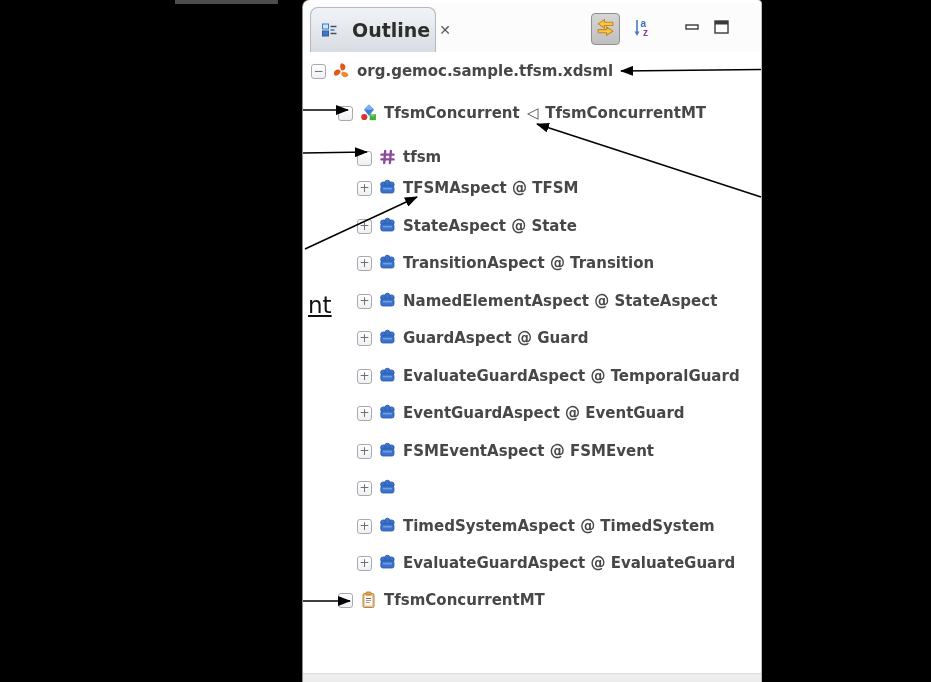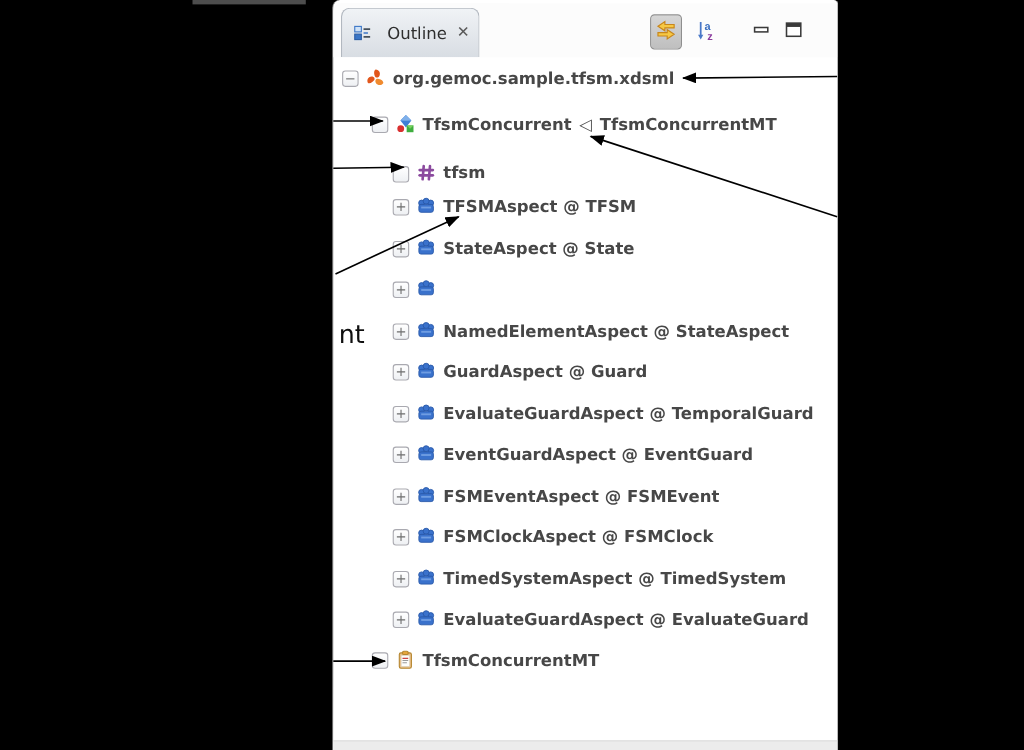--- a/index.html
+++ b/index.html
@@ -19,21 +19,21 @@
   .panel-bottom{position:absolute;left:0;right:0;bottom:0;height:8px;background:#ececec;border-top:1px solid #dddddd;}
   
   .tabbar{position:absolute;left:0;right:0;top:3px;height:49px;background:#fcfcfc;border-top-left-radius:7px;}
   .tab{
     position:absolute;left:7px;top:4px;width:126px;height:45px;
     background:linear-gradient(#f0f3f6,#d8dde3);
     border:1px solid #b2b8c0;border-bottom:none;
     border-radius:8px 8px 0 0;
     display:flex;align-items:center;padding:0 9px;box-sizing:border-box;gap:7px;
   }
-  .tab-label{font-weight:normal;font-size:15px;color:#2d2d2d;text-align:center;}
+  .tab-label{font-weight:bold;font-size:19px;color:#2d2d2d;text-align:center;}
   .tab-close{color:#5a5a5a;font-size:14px;font-weight:bold;margin-left:2px;cursor:default;}
   .toolbar{position:absolute;top:9px;left:288px;height:34px;display:flex;align-items:center;}
   .tb-btn{border:1px solid transparent;background:transparent;padding:3px;display:flex;align-items:center;justify-content:center;}
   .tb-btn.pressed{background:linear-gradient(#d6d6d6,#bfbfbf);border:1px solid #8e8e8e;border-radius:4px;}
   .tb-sort{margin-left:8px;}
   .win-btn{margin-left:0;display:flex;align-items:center;}
   .win-min{margin-left:26px;}
   .win-max{margin-left:11px;}
   
   .tree{position:absolute;left:0;top:0;right:0;bottom:8px;}
@@ -45,21 +45,21 @@
     width:15px;height:15px;box-sizing:border-box;flex:none;
     border:1px solid #a9a9b0;border-radius:3px;
     background:linear-gradient(#ffffff,#eef0f3);
     display:flex;align-items:center;justify-content:center;
     font-size:12px;font-weight:normal;line-height:1;color:#6f6f6f;
     margin-right:6px;cursor:default;
   }
   .ticon{width:19px;height:18px;flex:none;margin-right:6px;display:flex;align-items:center;justify-content:center;}
   .sep{margin:0 7px;color:#4c4c4c;}
   
-  .stray{position:absolute;left:308px;top:292px;font-size:23px;color:#101010;}
+  .stray{position:absolute;left:308px;top:292px;font-size:23px;color:#101010;text-decoration:underline;}
   svg.arrows{position:absolute;inset:0;pointer-events:none;}
 </style>
 </head>
 <body>
 
 <div class="stage">
 
   <div class="top-strip"></div>
 
   <div class="panel">
@@ -186,20 +186,21 @@
             <svg width="19" height="18" viewBox="0 0 18 18">
               <g fill="#3a72cc" stroke="#2858a8" stroke-width="0.8">
                 <circle cx="4.8" cy="5.6" r="2.7"></circle>
                 <circle cx="13" cy="5.6" r="2.7"></circle>
                 <circle cx="8.9" cy="3.9" r="2.7"></circle>
                 <rect x="2.3" y="6.8" width="13.2" height="7.2" rx="2"></rect>
               </g>
               <rect x="4.4" y="8.8" width="9" height="1.7" fill="#6f9de2"></rect>
             </svg>
           </span>
+          <span>TransitionAspect @ Transition</span>
         </div>
         <div class="row" style="top: 286px; left: 54px;">
           <span class="expander">+</span>
           <span class="ticon">
             <svg width="19" height="18" viewBox="0 0 18 18">
               <g fill="#3a72cc" stroke="#2858a8" stroke-width="0.8">
                 <circle cx="4.8" cy="5.6" r="2.7"></circle>
                 <circle cx="13" cy="5.6" r="2.7"></circle>
                 <circle cx="8.9" cy="3.9" r="2.7"></circle>
                 <rect x="2.3" y="6.8" width="13.2" height="7.2" rx="2"></rect>
@@ -275,21 +276,20 @@
             <svg width="19" height="18" viewBox="0 0 18 18">
               <g fill="#3a72cc" stroke="#2858a8" stroke-width="0.8">
                 <circle cx="4.8" cy="5.6" r="2.7"></circle>
                 <circle cx="13" cy="5.6" r="2.7"></circle>
                 <circle cx="8.9" cy="3.9" r="2.7"></circle>
                 <rect x="2.3" y="6.8" width="13.2" height="7.2" rx="2"></rect>
               </g>
               <rect x="4.4" y="8.8" width="9" height="1.7" fill="#6f9de2"></rect>
             </svg>
           </span>
-          <span>FSMClockAspect @ FSMClock</span>
         </div>
         <div class="row" style="top: 511px; left: 54px;">
           <span class="expander">+</span>
           <span class="ticon">
             <svg width="19" height="18" viewBox="0 0 18 18">
               <g fill="#3a72cc" stroke="#2858a8" stroke-width="0.8">
                 <circle cx="4.8" cy="5.6" r="2.7"></circle>
                 <circle cx="13" cy="5.6" r="2.7"></circle>
                 <circle cx="8.9" cy="3.9" r="2.7"></circle>
                 <rect x="2.3" y="6.8" width="13.2" height="7.2" rx="2"></rect>

